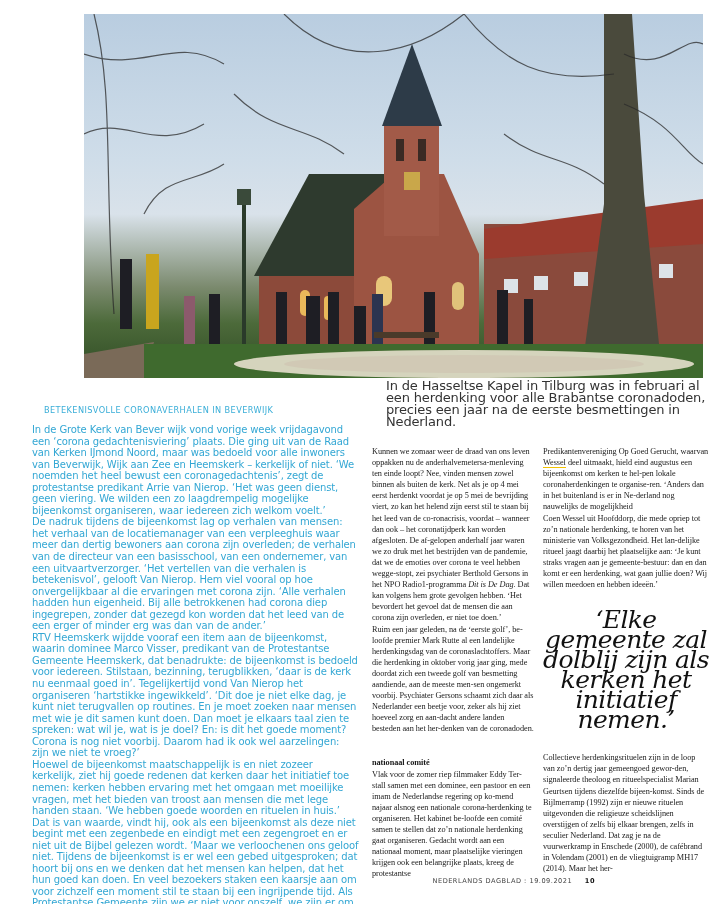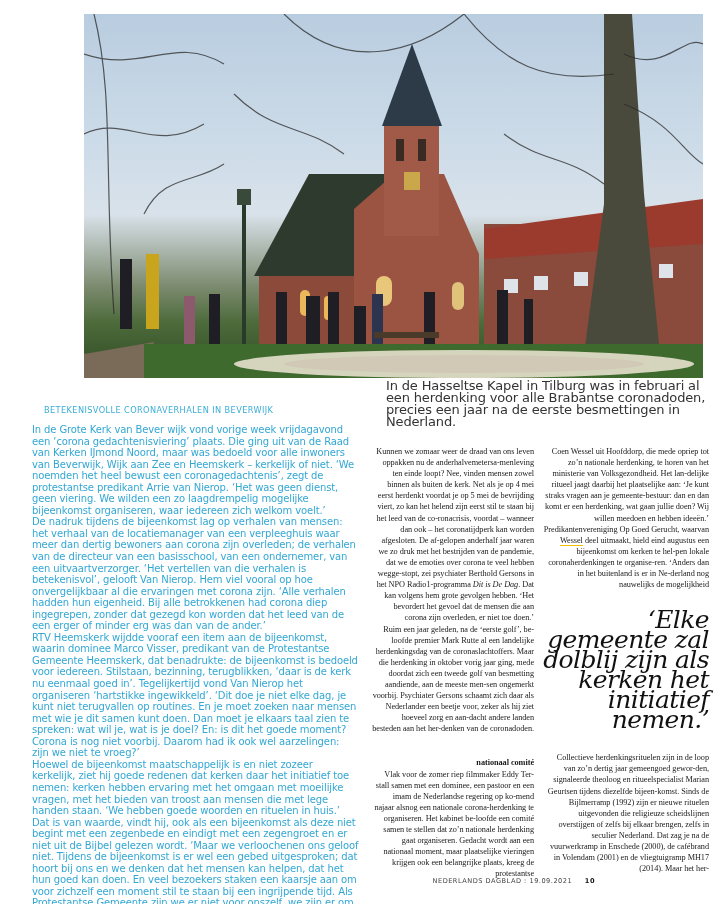--- a/index.html
+++ b/index.html
@@ -27,21 +27,21 @@
     position: absolute; left: 32px; top: 424px; width: 327px;
     font-family: "DejaVu Sans", sans-serif; font-size: 10px; line-height: 11.55px; color: #33a7d4;
     letter-spacing: -0.12px;
   }
   .box-body p { margin: 0; }
   
   .col {
     position: absolute; font-family: "Liberation Serif", serif; font-size: 8.25px; line-height: 11.1px;
     color: #1a1a1a; text-align: left; letter-spacing: -0.05px;
   }
-  .col p { margin: 0; text-align: right; }
+  .col p { margin: 0; }
   .col-mid { left: 372px; top: 446px; width: 162px; }
   .col-right { left: 543px; top: 446px; width: 166px; }
   .subhead { font-weight: bold; margin-top: 23px !important; }
   .uline { border-bottom: 1.5px solid #f2c200; }
   .pullquote {
     font-family: "DejaVu Serif", serif; font-style: italic; font-size: 25px; line-height: 20px;
     color: #111; text-align: center; margin: 20px 0 22px 0 !important; letter-spacing: -0.6px;
   }
   
   .footer {
@@ -138,22 +138,22 @@
 </div>
 
 <div class="col col-mid">
   <p><span>Kunnen we zomaar weer de draad van ons leven oppakken nu de anderhalvemetersa-menleving ten einde loopt? Nee, vinden mensen zowel binnen als buiten de kerk. Net als je op 4 mei eerst herdenkt voordat je op 5 mei de bevrijding viert, zo kan het helend zijn eerst stil te staan bij het leed van de co-ronacrisis, voordat – wanneer dan ook – het coronatijdperk kan worden afgesloten. De af-gelopen anderhalf jaar waren we zo druk met het bestrijden van de pandemie, dat we de emoties over corona te veel hebben wegge-stopt, zei psychiater Berthold Gersons in het NPO Radio1-programma </span><i>Dit is De Dag</i><span>. Dat kan volgens hem grote gevolgen hebben. ‘Het bevordert het gevoel dat de mensen die aan corona zijn overleden, er niet toe doen.’</span></p>
   <p>Ruim een jaar geleden, na de ‘eerste golf’, be-loofde premier Mark Rutte al een landelijke herdenkingsdag van de coronaslachtoffers. Maar die herdenking in oktober vorig jaar ging, mede doordat zich een tweede golf van besmetting aandiende, aan de meeste men-sen ongemerkt voorbij. Psychiater Gersons schaamt zich daar als Nederlander een beetje voor, zeker als hij ziet hoeveel zorg en aan-dacht andere landen besteden aan het her-denken van de coronadoden.</p>
   <p class="subhead">nationaal comité</p>
   <p>Vlak voor de zomer riep filmmaker Eddy Ter-stall samen met een dominee, een pastoor en een imam de Nederlandse regering op ko-mend najaar alsnog een nationale corona-herdenking te organiseren. Het kabinet be-loofde een comité samen te stellen dat zo’n nationale herdenking gaat organiseren. Gedacht wordt aan een nationaal moment, maar plaatselijke vieringen krijgen ook een belangrijke plaats, kreeg de protestantse</p>
 </div>
 
 <div class="col col-right">
+  <p><span>Predikantenvereniging Op Goed Gerucht, waarvan </span><span class="uline">Wessel</span><span> deel uitmaakt, hield eind augustus een bijeenkomst om kerken te hel-pen lokale coronaherdenkingen te organise-ren. ‘Anders dan in het buitenland is er in Ne-derland nog nauwelijks de mogelijkheid</span></p>
   <p>Coen Wessel uit Hoofddorp, die mede opriep tot zo’n nationale herdenking, te horen van het ministerie van Volksgezondheid. Het lan-delijke ritueel jaagt daarbij het plaatselijke aan: ‘Je kunt straks vragen aan je gemeente-bestuur: dan en dan komt er een herdenking, wat gaan jullie doen? Wij willen meedoen en hebben ideeën.’</p>
-  <p><span>Predikantenvereniging Op Goed Gerucht, waarvan </span><span class="uline">Wessel</span><span> deel uitmaakt, hield eind augustus een bijeenkomst om kerken te hel-pen lokale coronaherdenkingen te organise-ren. ‘Anders dan in het buitenland is er in Ne-derland nog nauwelijks de mogelijkheid</span></p>
   <p class="pullquote">‘Elke gemeente zal dolblij zijn als kerken het initiatief nemen.’</p>
   <p>Collectieve herdenkingsrituelen zijn in de loop van zo’n dertig jaar gemeengoed gewor-den, signaleerde theoloog en ritueelspecialist Marian Geurtsen tijdens diezelfde bijeen-komst. Sinds de Bijlmerramp (1992) zijn er nieuwe rituelen uitgevonden die religieuze scheidslijnen overstijgen of zelfs bij elkaar brengen, zelfs in seculier Nederland. Dat zag je na de vuurwerkramp in Enschede (2000), de cafébrand in Volendam (2001) en de vliegtuigramp MH17 (2014). Maar het her-</p>
 </div>
 
 <div class="footer">
   <span>NEDERLANDS DAGBLAD</span>
   <span>:</span>
   <span>19.09.2021</span>
   <span class="pg">10</span>
 </div>

